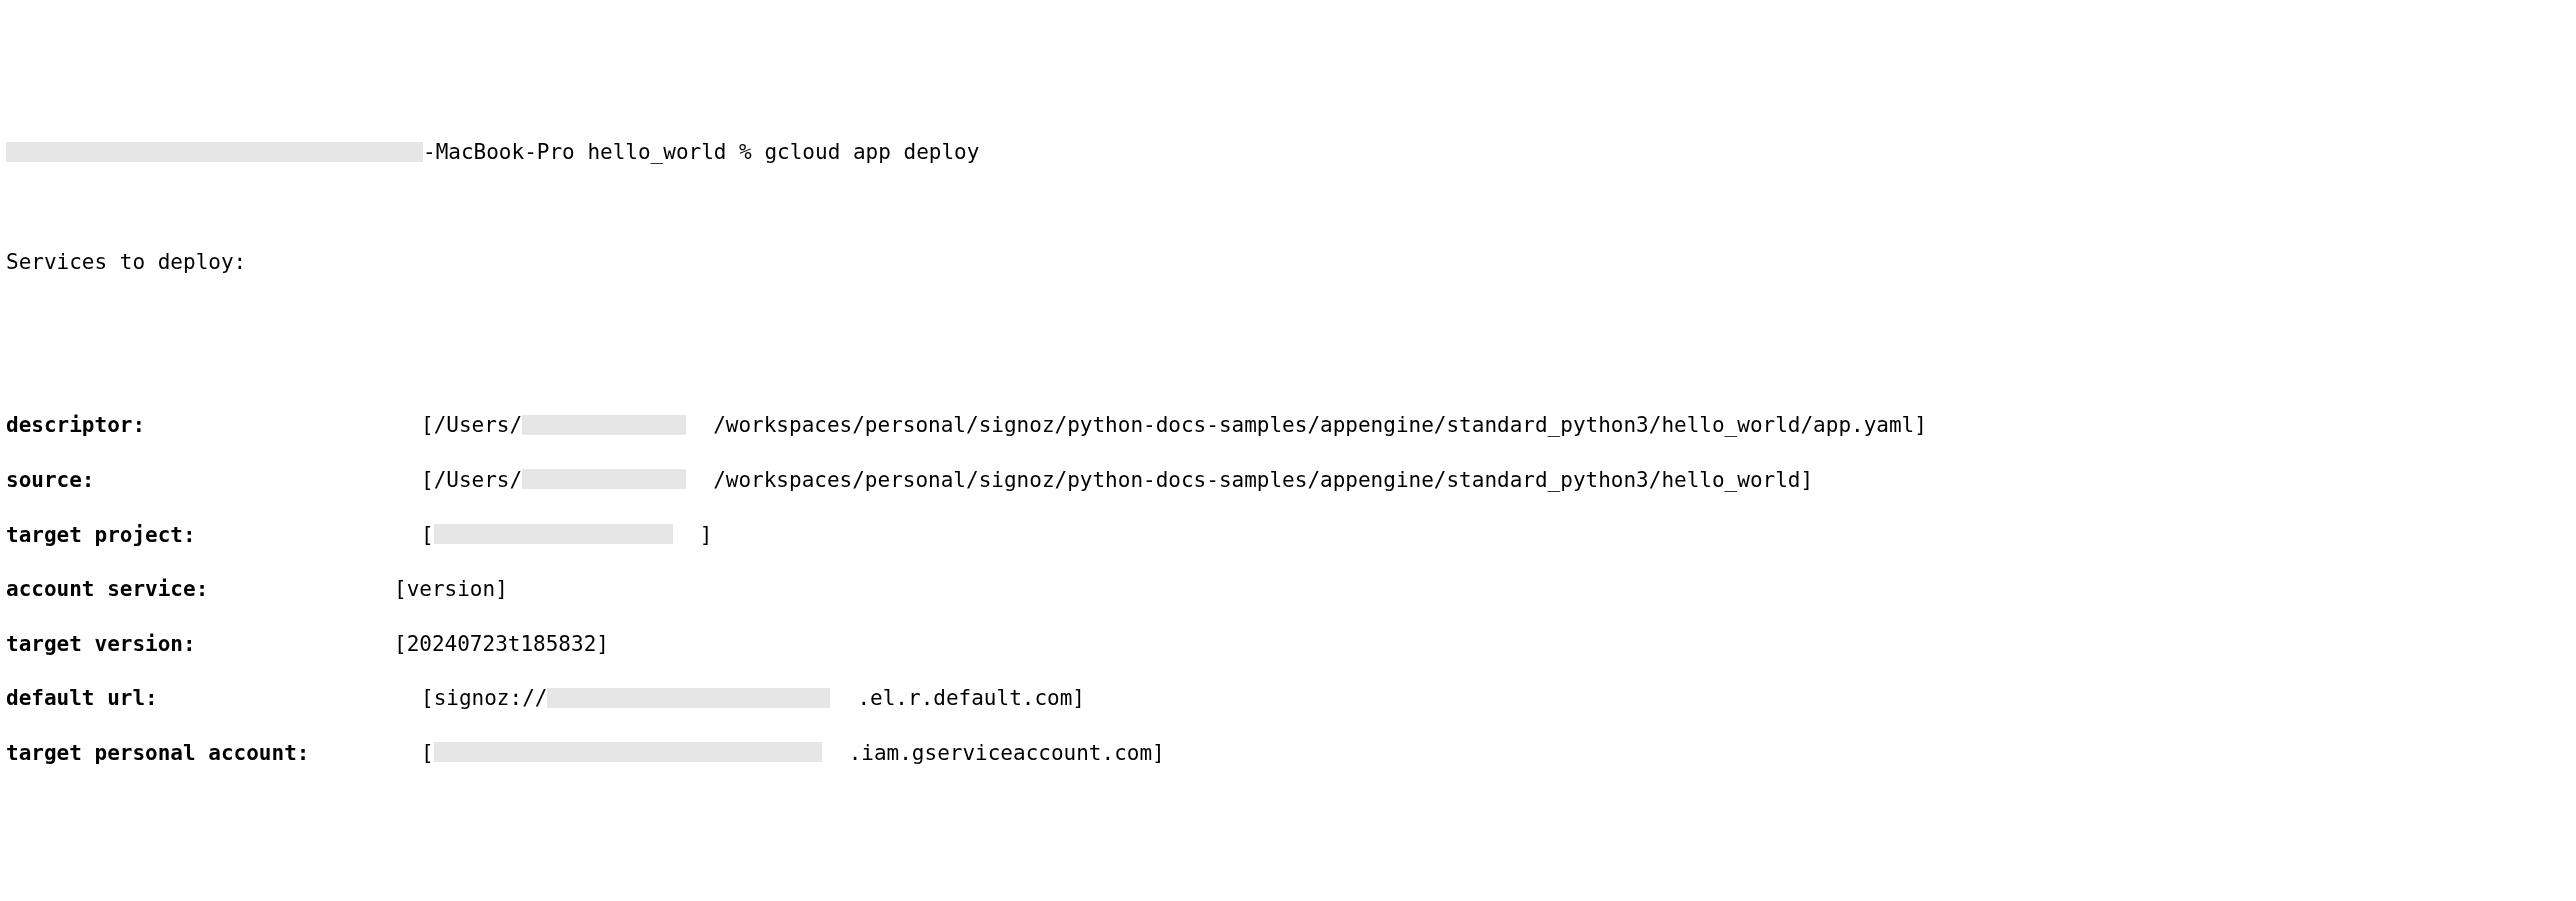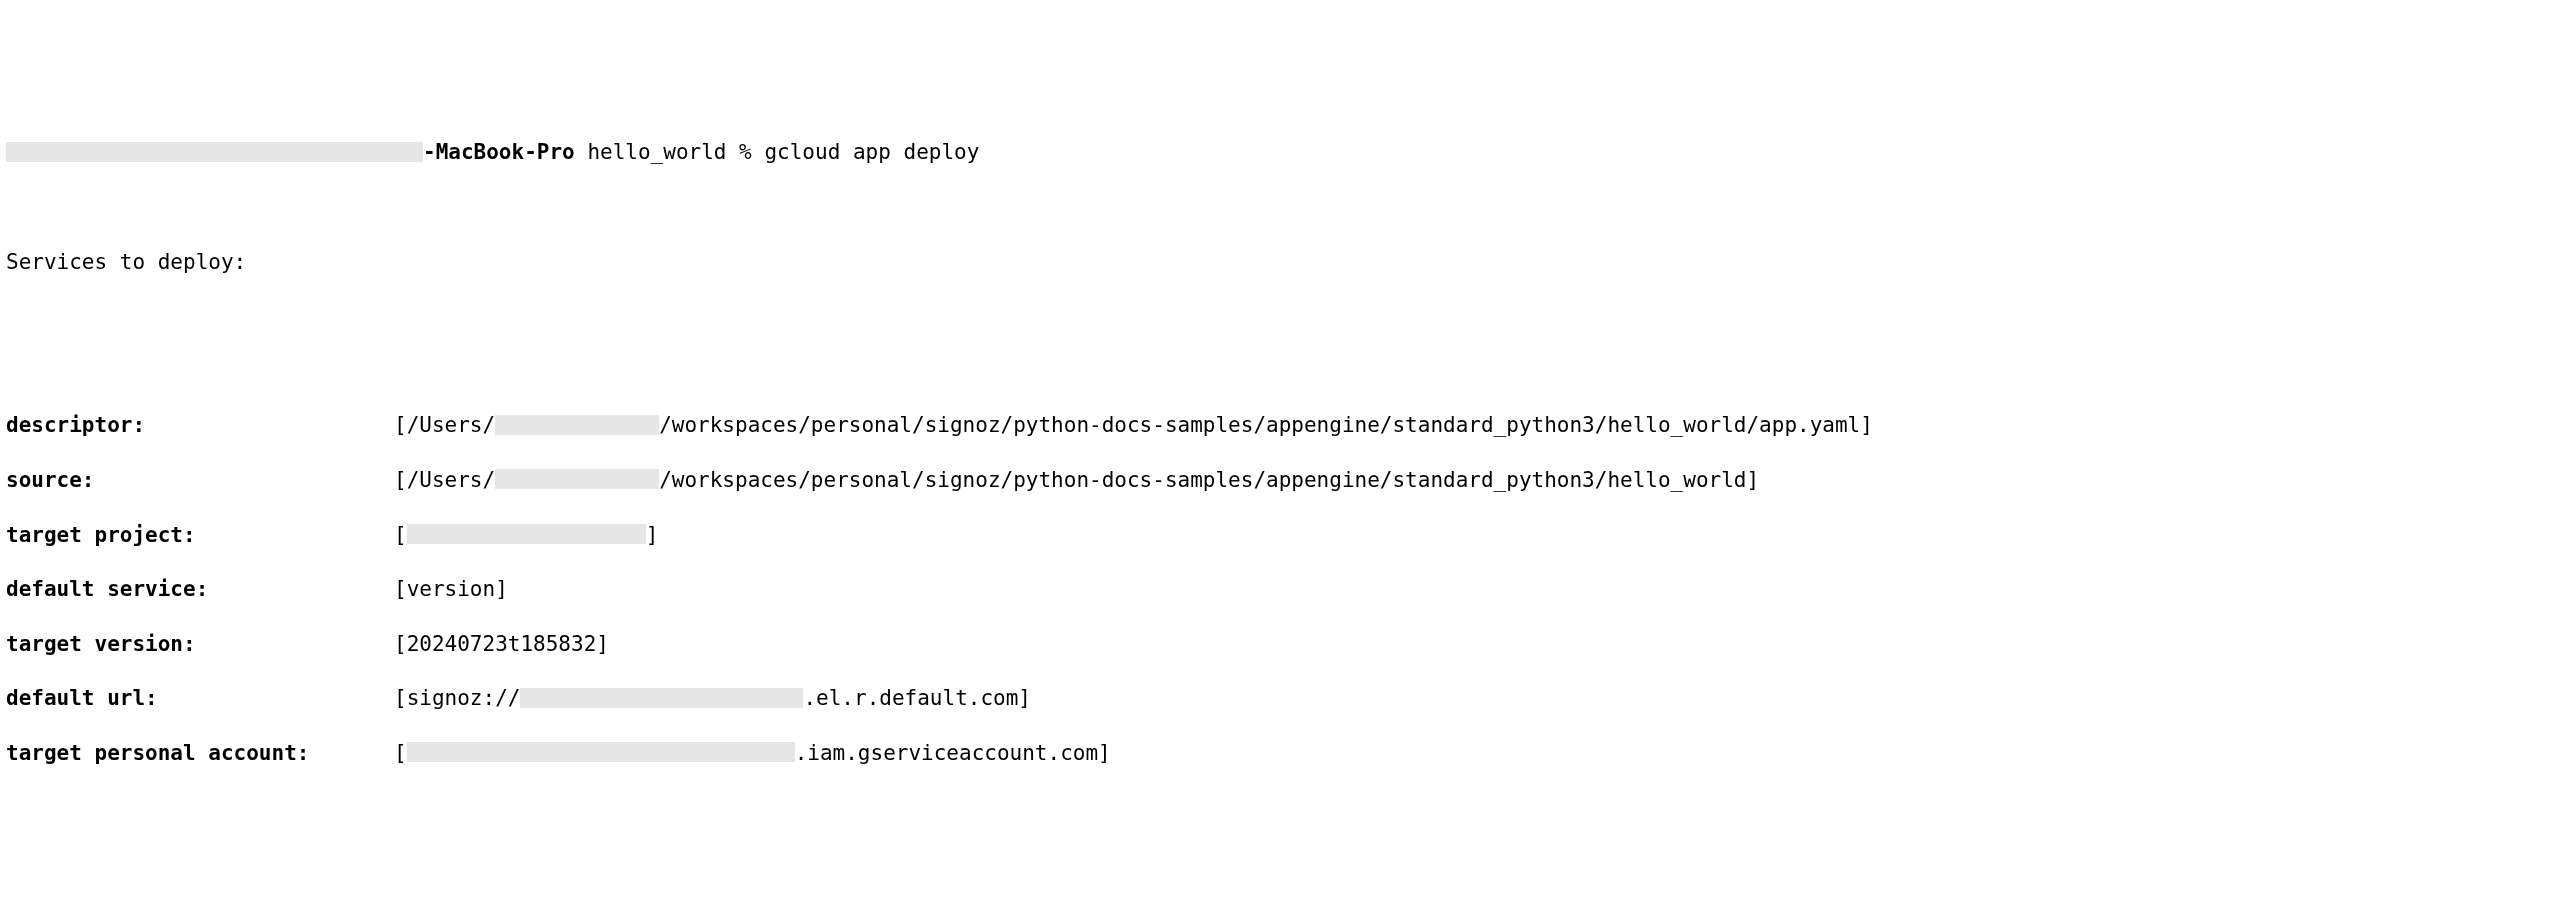--- a/index.html
+++ b/index.html
@@ -19,40 +19,40 @@
       display: inline-block;
       background: #e6e6e6;
       vertical-align: middle;
       height: 0.95em;
       position: relative;
       top: -0.08em;
     }
     .kv-row { display: block; min-height: 1.3em; }
     .kv-label { display: inline-block; min-width: 388px; vertical-align: top; font-weight: bold; }
     .kv-value { display: inline; }
-    .prompt-pct { white-space: pre; font-weight: bold; }
-    .inline { display: inline; }
+    .prompt-pct { white-space: pre; }
+    .inline { display: inline; margin-left: 27px; }
   </style>
 </head>
 <body>
 
 
 
 
 <span class="line"><span class="redact" style="width:417px"></span><span class="prompt-pct">-MacBook-Pro</span> <span>hello_world</span> <span>%</span> <span>gcloud app deploy</span></span>
 
 
 <span class="line">Services to deploy:</span>
 <span class="line"> </span>
 
 
 <span class="kv-row"><span class="kv-label">descriptor:</span><span class="kv-value"><span class="inline">[/Users/</span><span class="redact" style="width:164px"></span><span class="inline">/workspaces/personal/signoz/python-docs-samples/appengine/standard_python3/hello_world/app.yaml]</span></span></span>
 <span class="kv-row"><span class="kv-label">source:</span><span class="kv-value"><span class="inline">[/Users/</span><span class="redact" style="width:164px"></span><span class="inline">/workspaces/personal/signoz/python-docs-samples/appengine/standard_python3/hello_world]</span></span></span>
 <span class="kv-row"><span class="kv-label">target project:</span><span class="kv-value"><span class="inline">[</span><span class="redact" style="width:239px"></span><span class="inline">]</span></span></span>
-<span class="kv-row"><span class="kv-label">default service:</span><span class="kv-value">[version]</span></span>
+<span class="kv-row"><span class="kv-label">account service:</span><span class="kv-value">[version]</span></span>
 <span class="kv-row"><span class="kv-label">target version:</span><span class="kv-value">[20240723t185832]</span></span>
 <span class="kv-row"><span class="kv-label">default url:</span><span class="kv-value"><span class="inline">[signoz://</span><span class="redact" style="width:283px"></span><span class="inline">.el.r.default.com]</span></span></span>
 <span class="kv-row"><span class="kv-label">target personal account:</span><span class="kv-value"><span class="inline">[</span><span class="redact" style="width:388px"></span><span class="inline">.iam.gserviceaccount.com]</span></span></span>
 
 <span class="line"> </span>
 <span class="line"> </span>
 
 
 
 

